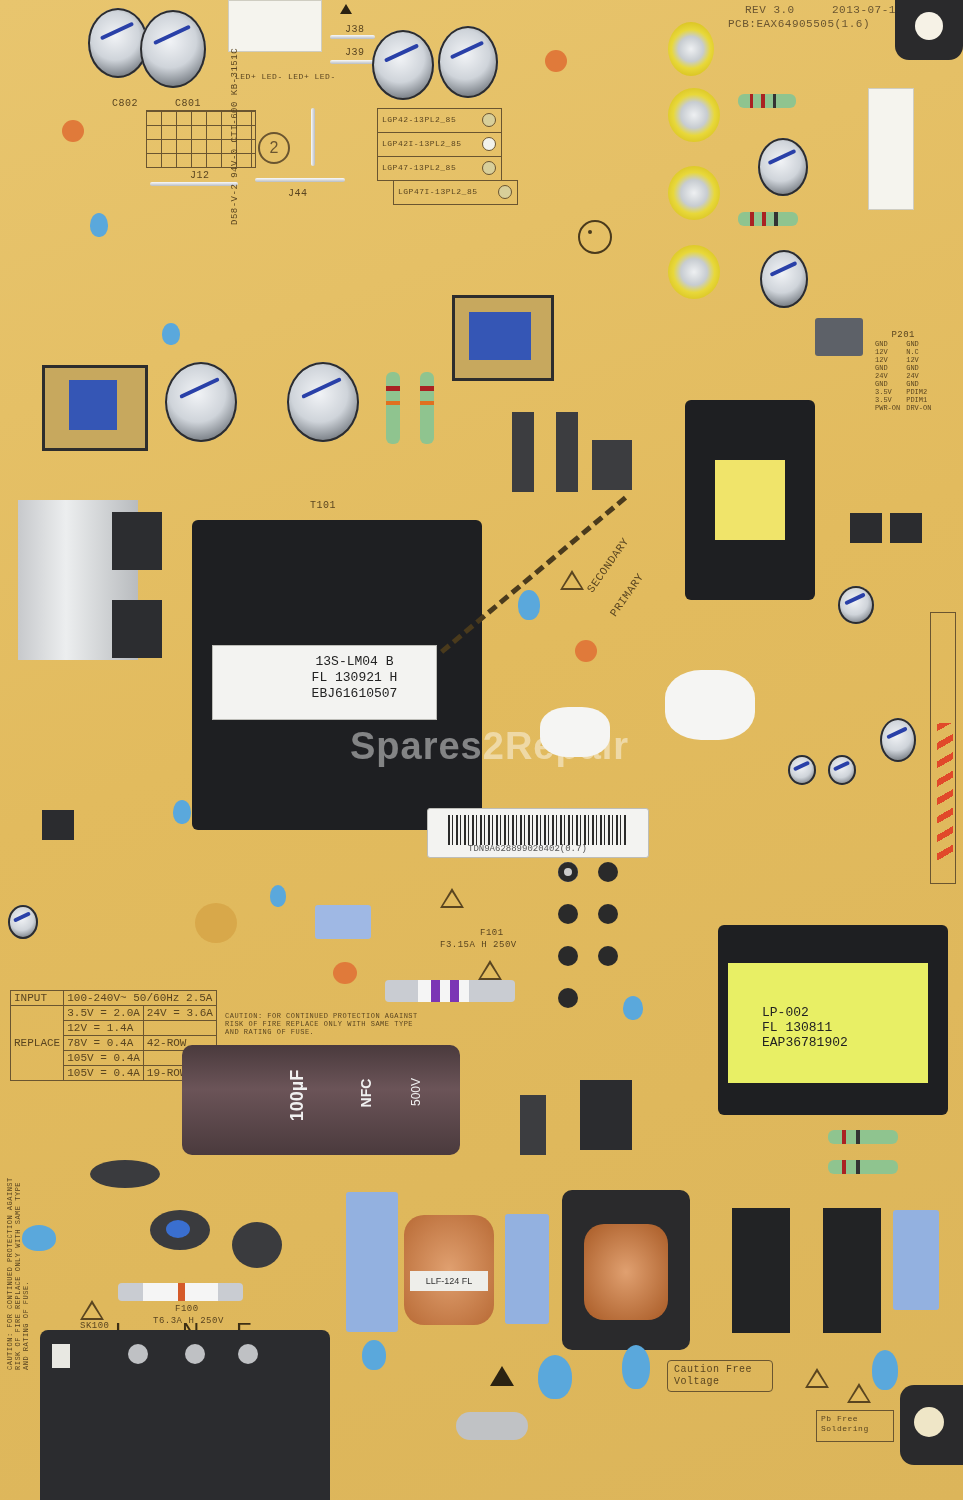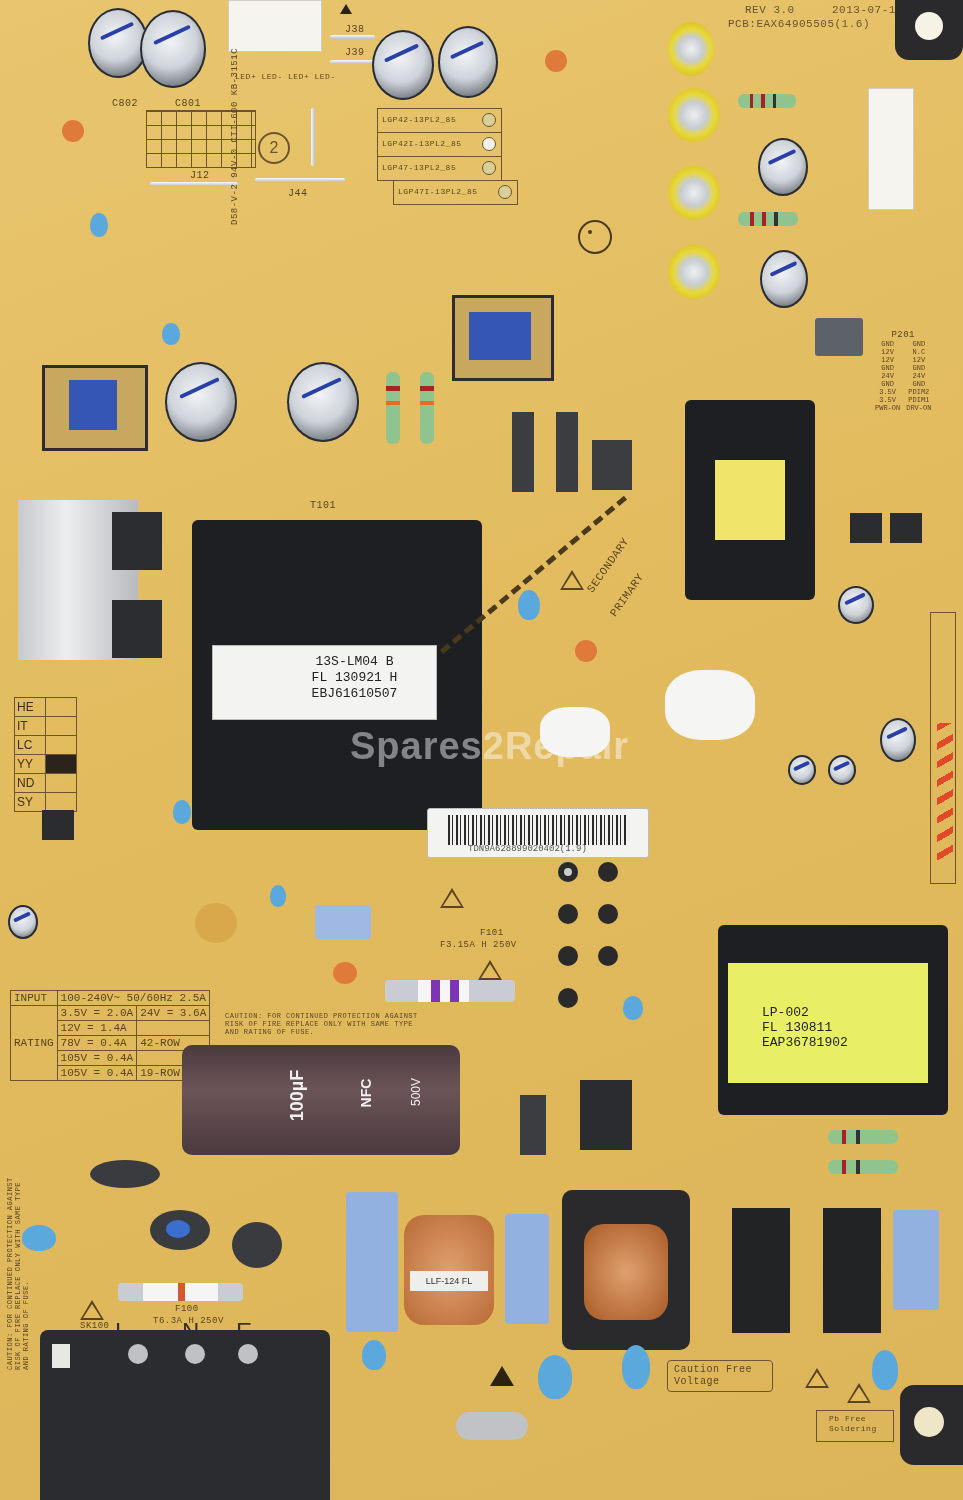--- a/index.html
+++ b/index.html
@@ -20,21 +20,21 @@
   .blue-cap{position:absolute;background:#5aa8dc;border-radius:50% 50% 45% 45%;}
   .box{position:absolute;border:1px solid #6a5530;}
   .warn{position:absolute;width:0;height:0;border-left:12px solid transparent;border-right:12px solid transparent;border-bottom:20px solid #5a4520;}
   .warn::after{content:"";position:absolute;left:-9px;top:4px;border-left:9px solid transparent;border-right:9px solid transparent;border-bottom:14px solid #e2bb5e;}
   .watermark{position:absolute;left:350px;top:725px;font-size:38px;font-weight:bold;color:rgba(255,255,255,.45);letter-spacing:1px;}
   table.spec{border-collapse:collapse;font-family:"Liberation Mono",monospace;font-size:11px;color:#5a4520;}
   table.spec td{border:1px solid #6a5530;padding:1px 3px;white-space:nowrap;}
   table.region{border-collapse:collapse;font-family:"Liberation Sans",sans-serif;font-size:12px;color:#3d2f14;}
   table.region td{border:1px solid #6a5530;width:26px;height:18px;padding:0 2px;}
   table.p201{border-collapse:collapse;font-family:"Liberation Mono",monospace;font-size:7px;color:#5a4520;}
-  table.p201 td{padding:0 3px;text-align:center;}
+  table.p201 td{padding:0 3px;text-align:left;}
 </style>
 </head>
 <body>
 
 <div class="board">
 
   <div class="silk rev" style="left:745px;top:4px;">REV 3.0</div>
   <div class="silk rev" style="left:832px;top:4px;">2013-07-19</div>
   <div class="silk rev" style="left:728px;top:18px;">PCB:EAX64905505(1.6)</div>
 
@@ -177,67 +177,37 @@
   <div class="abs" style="left:112px;top:600px;width:50px;height:58px;background:#2c2d30;"></div>
 
   <div class="xfmr" style="left:192px;top:520px;width:290px;height:310px;"></div>
   <div class="label-white" style="left:212px;top:645px;width:225px;height:75px;font-size:13px;line-height:16px;padding:8px 0 0 60px;box-sizing:border-box;">
     <div>13S-LM04 B</div>
     <div>FL 130921 H</div>
     <div>EBJ61610507</div>
   </div>
   <div class="silk" style="left:310px;top:500px;">T101</div>
 
-  <div class="abs" style="left:14px;top:697px;">
-    <table class="region">
-      <tbody>
-          <tr>
-            <td>HE</td>
-            <td></td>
-          </tr>
-      <tr>
-            <td>IT</td>
-            <td></td>
-          </tr>
-      <tr>
-            <td>LC</td>
-            <td></td>
-          </tr>
-      <tr>
-            <td>YY</td>
-            <td style="background:#2a241a;"></td>
-          </tr>
-      <tr>
-            <td>ND</td>
-            <td></td>
-          </tr>
-      <tr>
-            <td>SY</td>
-            <td></td>
-          </tr>
-    </tbody>
-      </table>
-  </div>
 
   <div class="abs" style="left:930px;top:612px;width:24px;height:270px;border:1px solid #6a5530;">
     <div class="abs" style="left:6px;top:110px;width:16px;height:140px;background:repeating-linear-gradient(-30deg,transparent 0 10px,#e1492a 10px 16px);"></div>
   </div>
 
   <div class="silk" style="left:585px;top:588px;font-size:11px;transform:rotate(-55deg);transform-origin:left top;">SECONDARY</div>
   <div class="silk" style="left:608px;top:612px;font-size:11px;transform:rotate(-55deg);transform-origin:left top;">PRIMARY</div>
   <div class="dashline" style="left:440px;top:650px;width:240px;transform:rotate(-40deg);transform-origin:left top;"></div>
 
   <div class="watermark">Spares2Repair</div>
 
   <div class="abs" style="left:540px;top:707px;width:70px;height:50px;background:#f5f5f3;border-radius:40%;"></div>
   <div class="abs" style="left:665px;top:670px;width:90px;height:70px;background:#f5f5f3;border-radius:40%;"></div>
 
   <div class="label-white" style="left:427px;top:808px;width:220px;height:48px;border-radius:3px;">
     <div class="abs" style="left:20px;top:6px;width:180px;height:30px;background:repeating-linear-gradient(90deg,#2a2a2a 0 2px,transparent 2px 4px,#2a2a2a 4px 5px,transparent 5px 8px);"></div>
-    <div class="abs" style="left:40px;top:35px;font-size:9px;color:#555;">TDN9A628899020402(1.9)</div>
+    <div class="abs" style="left:40px;top:35px;font-size:9px;color:#555;">TDN9A628899020402(0.7)</div>
   </div>
 
   <div class="abs" style="left:558px;top:862px;width:70px;height:160px;">
     <div class="abs" style="left:0;top:0;width:20px;height:20px;border-radius:50%;background:#2a2a2a;box-shadow:inset 0 0 0 6px #2a2a2a,inset 0 0 0 10px #ccc;"></div>
     <div class="abs" style="left:40px;top:0;width:20px;height:20px;border-radius:50%;background:#2a2a2a;"></div>
     <div class="abs" style="left:0;top:42px;width:20px;height:20px;border-radius:50%;background:#2a2a2a;"></div>
     <div class="abs" style="left:40px;top:42px;width:20px;height:20px;border-radius:50%;background:#2a2a2a;"></div>
     <div class="abs" style="left:0;top:84px;width:20px;height:20px;border-radius:50%;background:#2a2a2a;"></div>
     <div class="abs" style="left:40px;top:84px;width:20px;height:20px;border-radius:50%;background:#2a2a2a;"></div>
     <div class="abs" style="left:0;top:126px;width:20px;height:20px;border-radius:50%;background:#2a2a2a;"></div>
@@ -250,21 +220,21 @@
   <div class="abs" style="left:315px;top:905px;width:56px;height:34px;background:#9fb8e4;border-radius:3px;"></div>
 
   <div class="abs" style="left:10px;top:990px;">
     <table class="spec">
       <tbody>
           <tr>
             <td>INPUT</td>
             <td colspan="2">100-240V~ 50/60Hz 2.5A</td>
           </tr>
       <tr>
-            <td rowspan="5">RATING</td>
+            <td rowspan="5">REPLACE</td>
             <td>3.5V = 2.0A</td>
             <td>24V = 3.6A</td>
           </tr>
       <tr>
             <td>12V = 1.4A</td>
             <td></td>
           </tr>
       <tr>
             <td>78V = 0.4A</td>
             <td>42-ROW</td>
@@ -341,21 +311,21 @@
     <div class="abs" style="left:198px;top:14px;width:20px;height:20px;border-radius:50%;background:#bfc1c4;"></div>
   </div>
 
   <div class="silk" style="left:6px;top:1370px;font-size:7px;transform:rotate(-90deg);transform-origin:left top;width:200px;white-space:normal;">CAUTION: FOR CONTINUED PROTECTION AGAINST RISK OF FIRE REPLACE ONLY WITH SAME TYPE AND RATING OF FUSE.</div>
 
   <div class="box" style="left:667px;top:1360px;width:104px;height:30px;border-radius:4px;">
     <div class="silk" style="left:6px;top:3px;font-size:10px;width:90px;white-space:normal;line-height:12px;">Caution Free Voltage</div>
   </div>
 
   <div class="box" style="left:816px;top:1410px;width:76px;height:30px;">
-    <div class="silk" style="left:12px;top:3px;font-size:8px;width:40px;white-space:normal;line-height:10px;">Pb Free Soldering</div>
+    <div class="silk" style="left:4px;top:3px;font-size:8px;width:40px;white-space:normal;line-height:10px;">Pb Free Soldering</div>
   </div>
 
   <div class="abs" style="left:900px;top:1385px;width:63px;height:80px;background:#2a2a2c;border-radius:14px 0 0 14px;">
     <div class="abs" style="left:14px;top:22px;width:30px;height:30px;border-radius:50%;background:#efe6c7;"></div>
   </div>
 
   <div class="abs" style="left:456px;top:1412px;width:72px;height:28px;background:#c0c2c5;border-radius:14px;"></div>
   <div class="abs" style="left:490px;top:1366px;width:0;height:0;border-left:12px solid transparent;border-right:12px solid transparent;border-bottom:20px solid #2b2212;"></div>
 
   <div class="warn" style="left:560px;top:570px;"></div>

